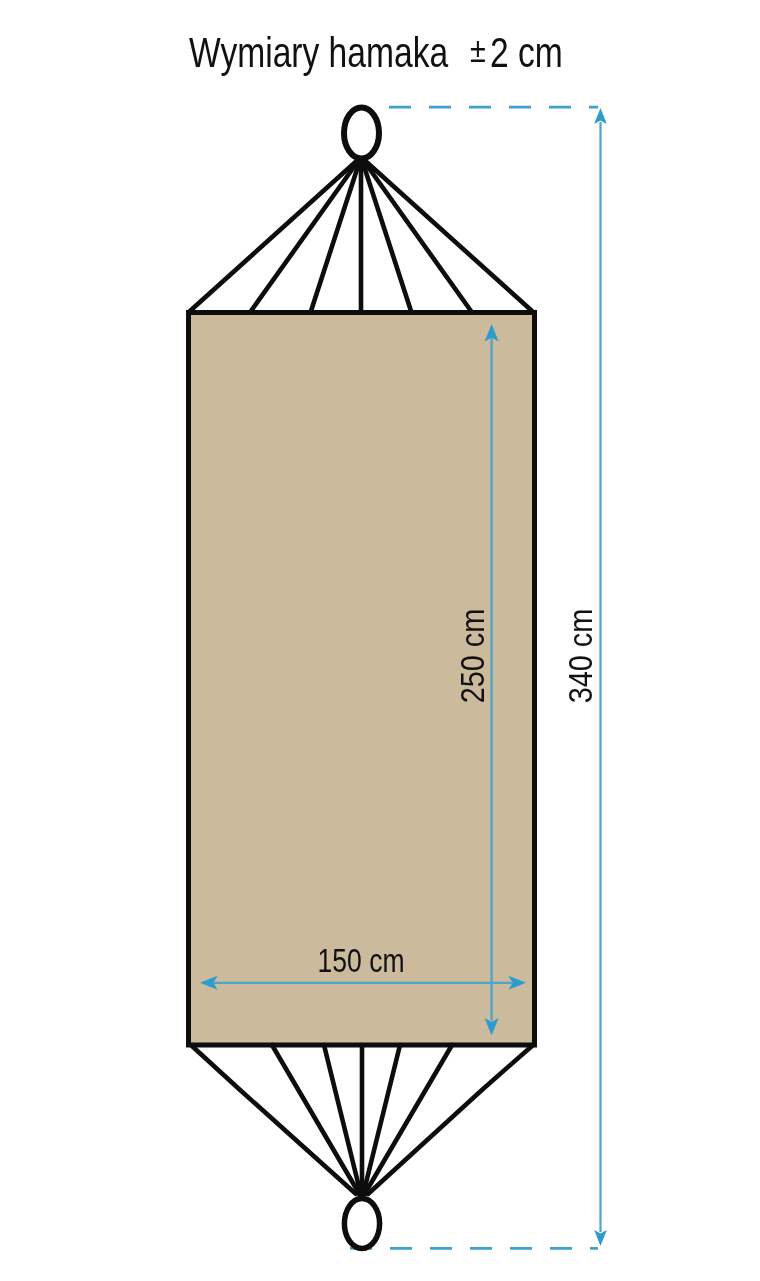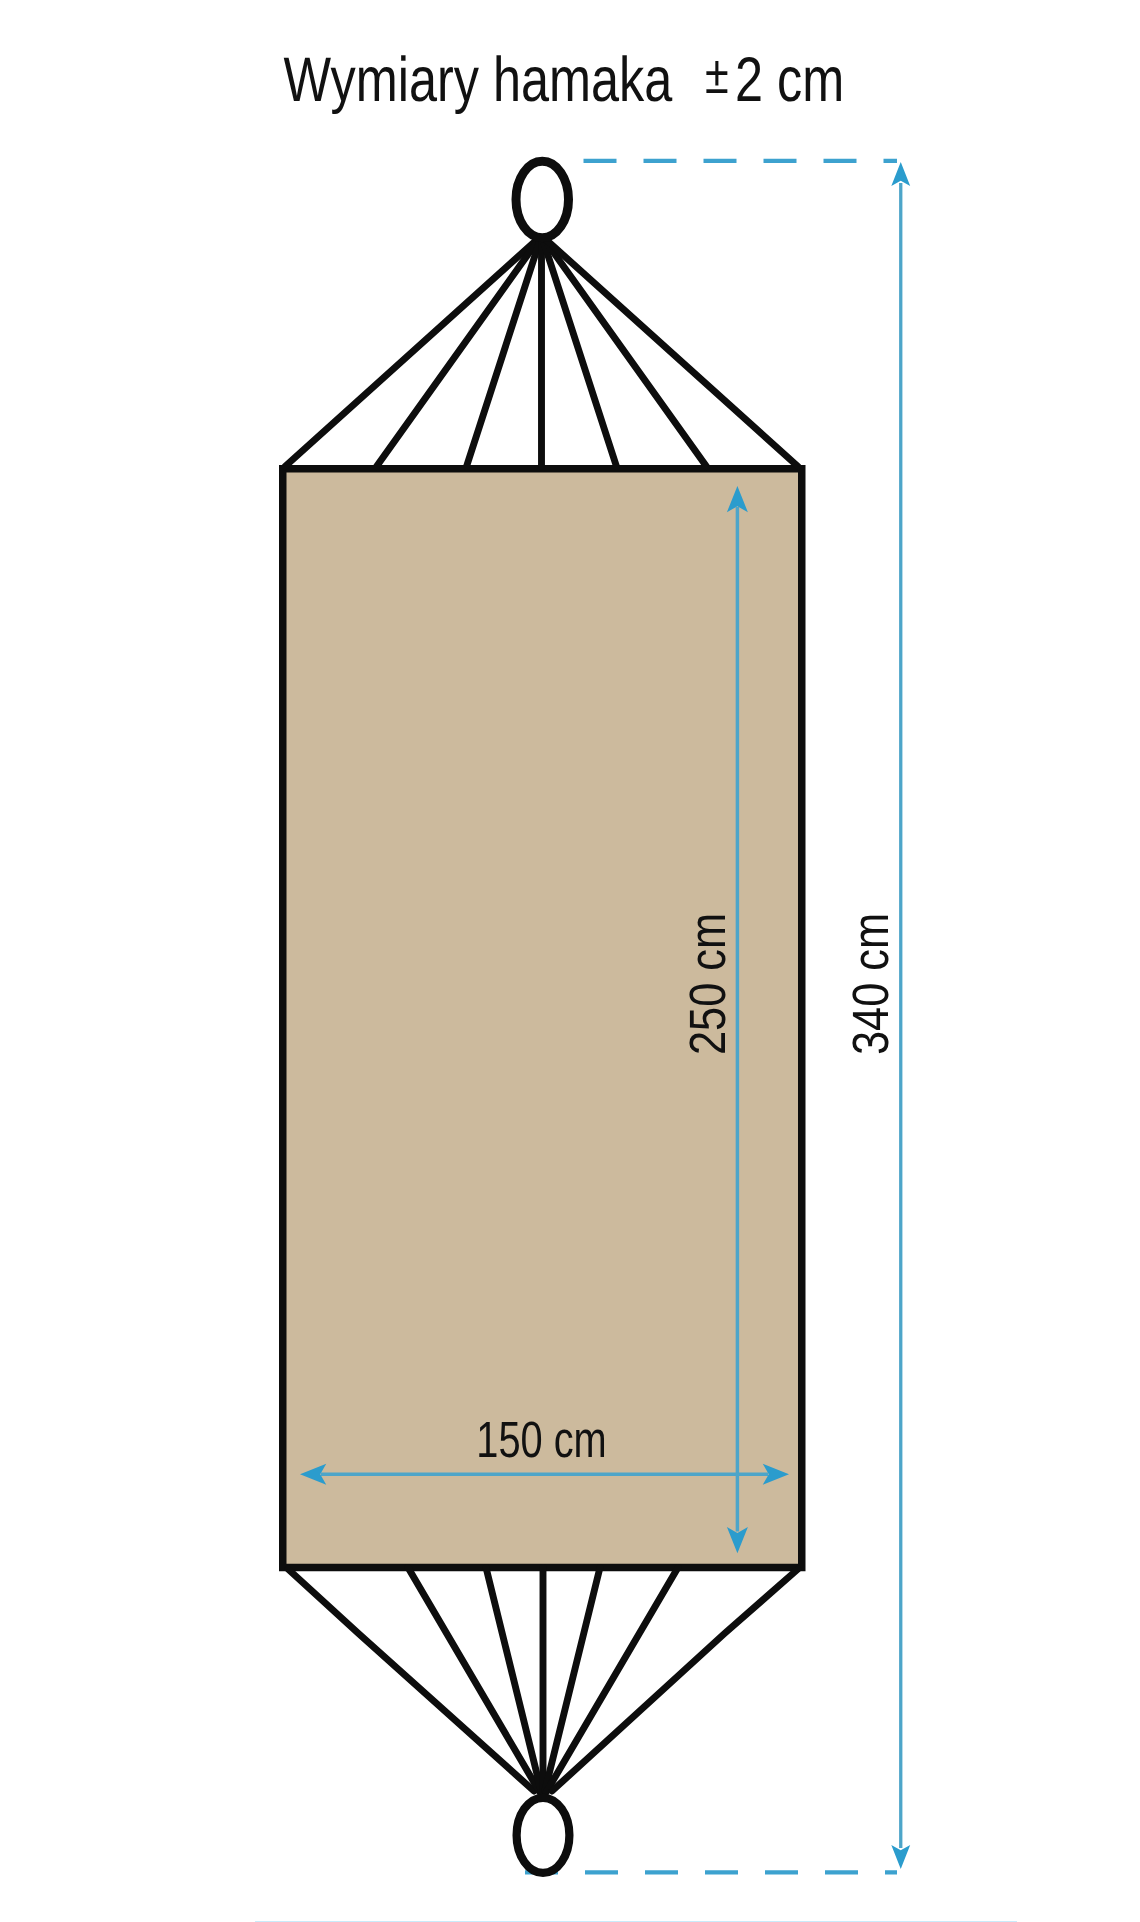--- a/index.html
+++ b/index.html
@@ -1,16 +1,16 @@
 <!DOCTYPE html>
 <html><head>
 <meta charset="utf-8">
 <style>
   html,body{margin:0;padding:0;background:#ffffff;}
-  .page{width:760px;height:1281px;position:relative;overflow:hidden;background:#0ea5e9;}
+  .page{width:760px;height:1281px;position:relative;overflow:hidden;background:#c2410c;}
   svg{display:block;}
   text{font-family:"Liberation Sans",sans-serif;fill:#111111;}
 </style>
 </head>
 <body>
 <div class="page">
 <svg width="760" height="1281" viewBox="0 0 760 1281">
 
   <rect x="0" y="0" width="760" height="1281" fill="#ffffff"></rect>
 

